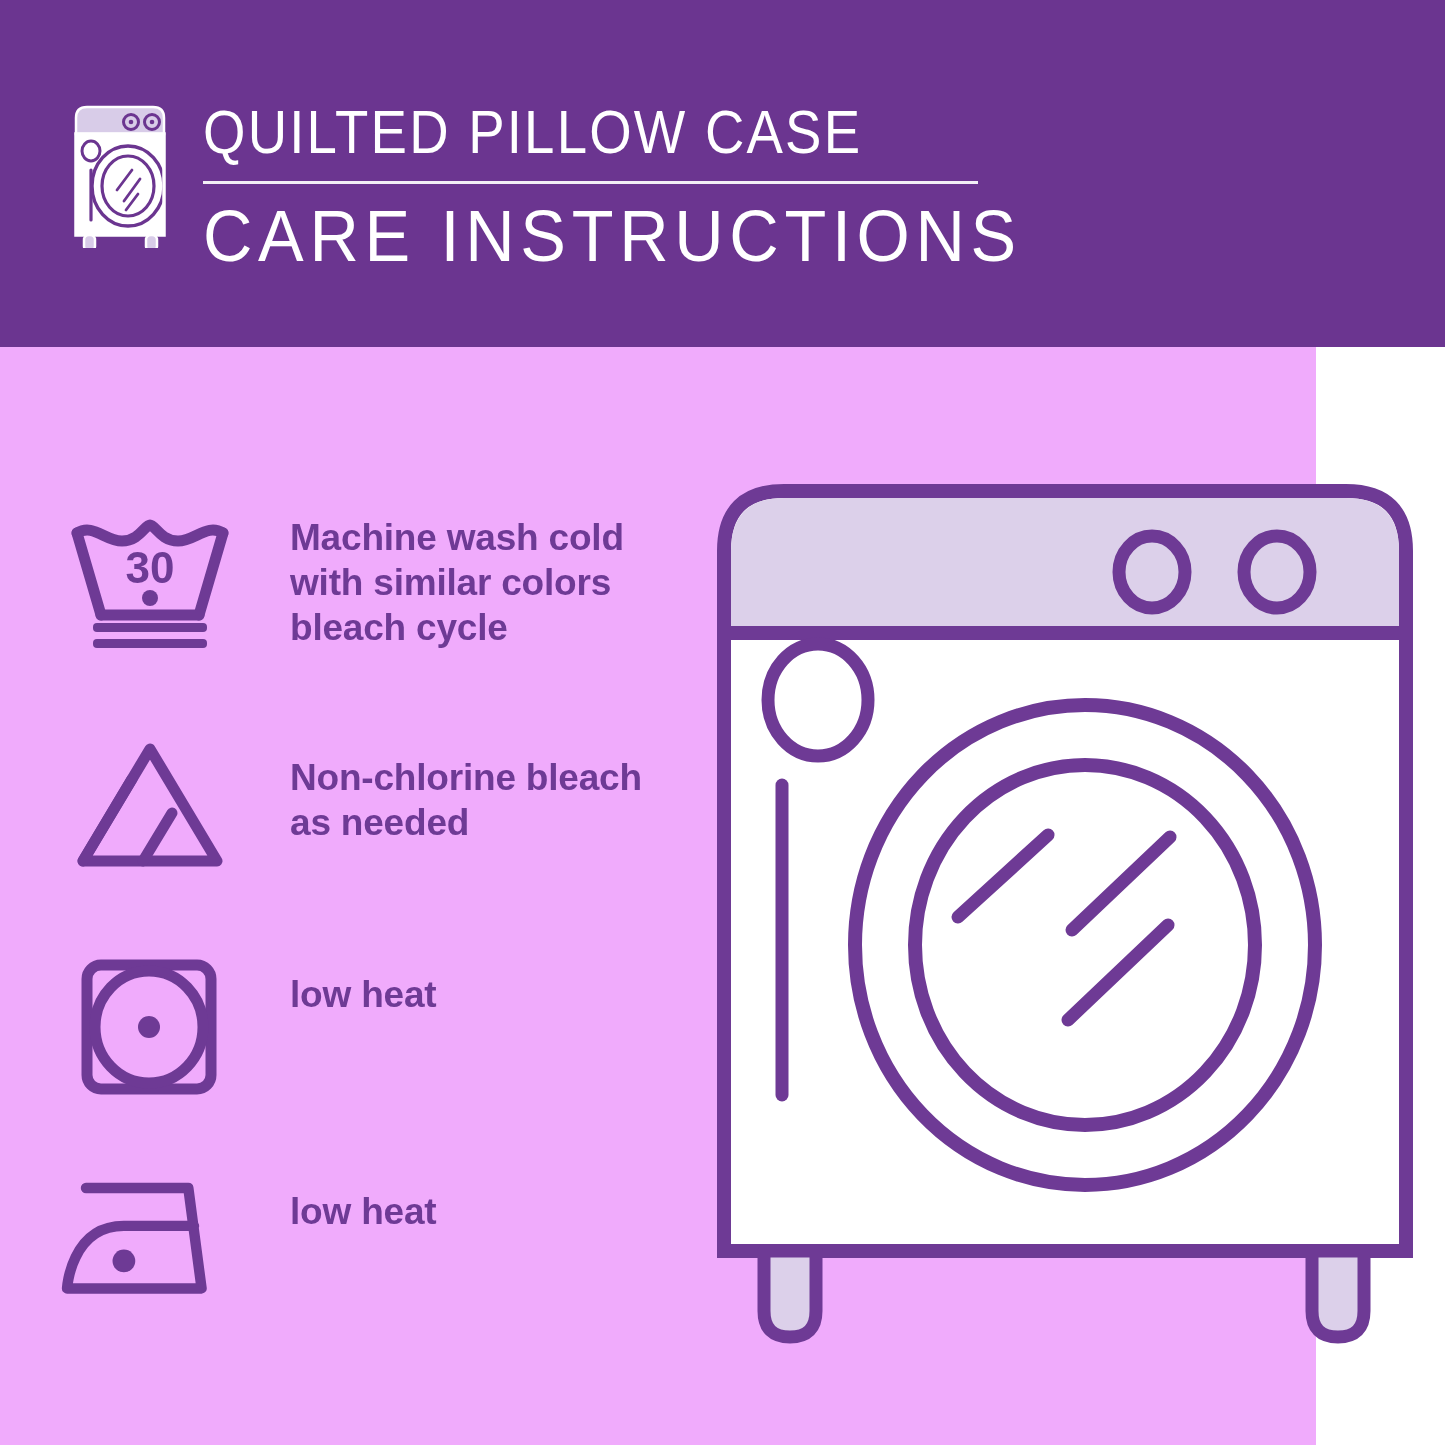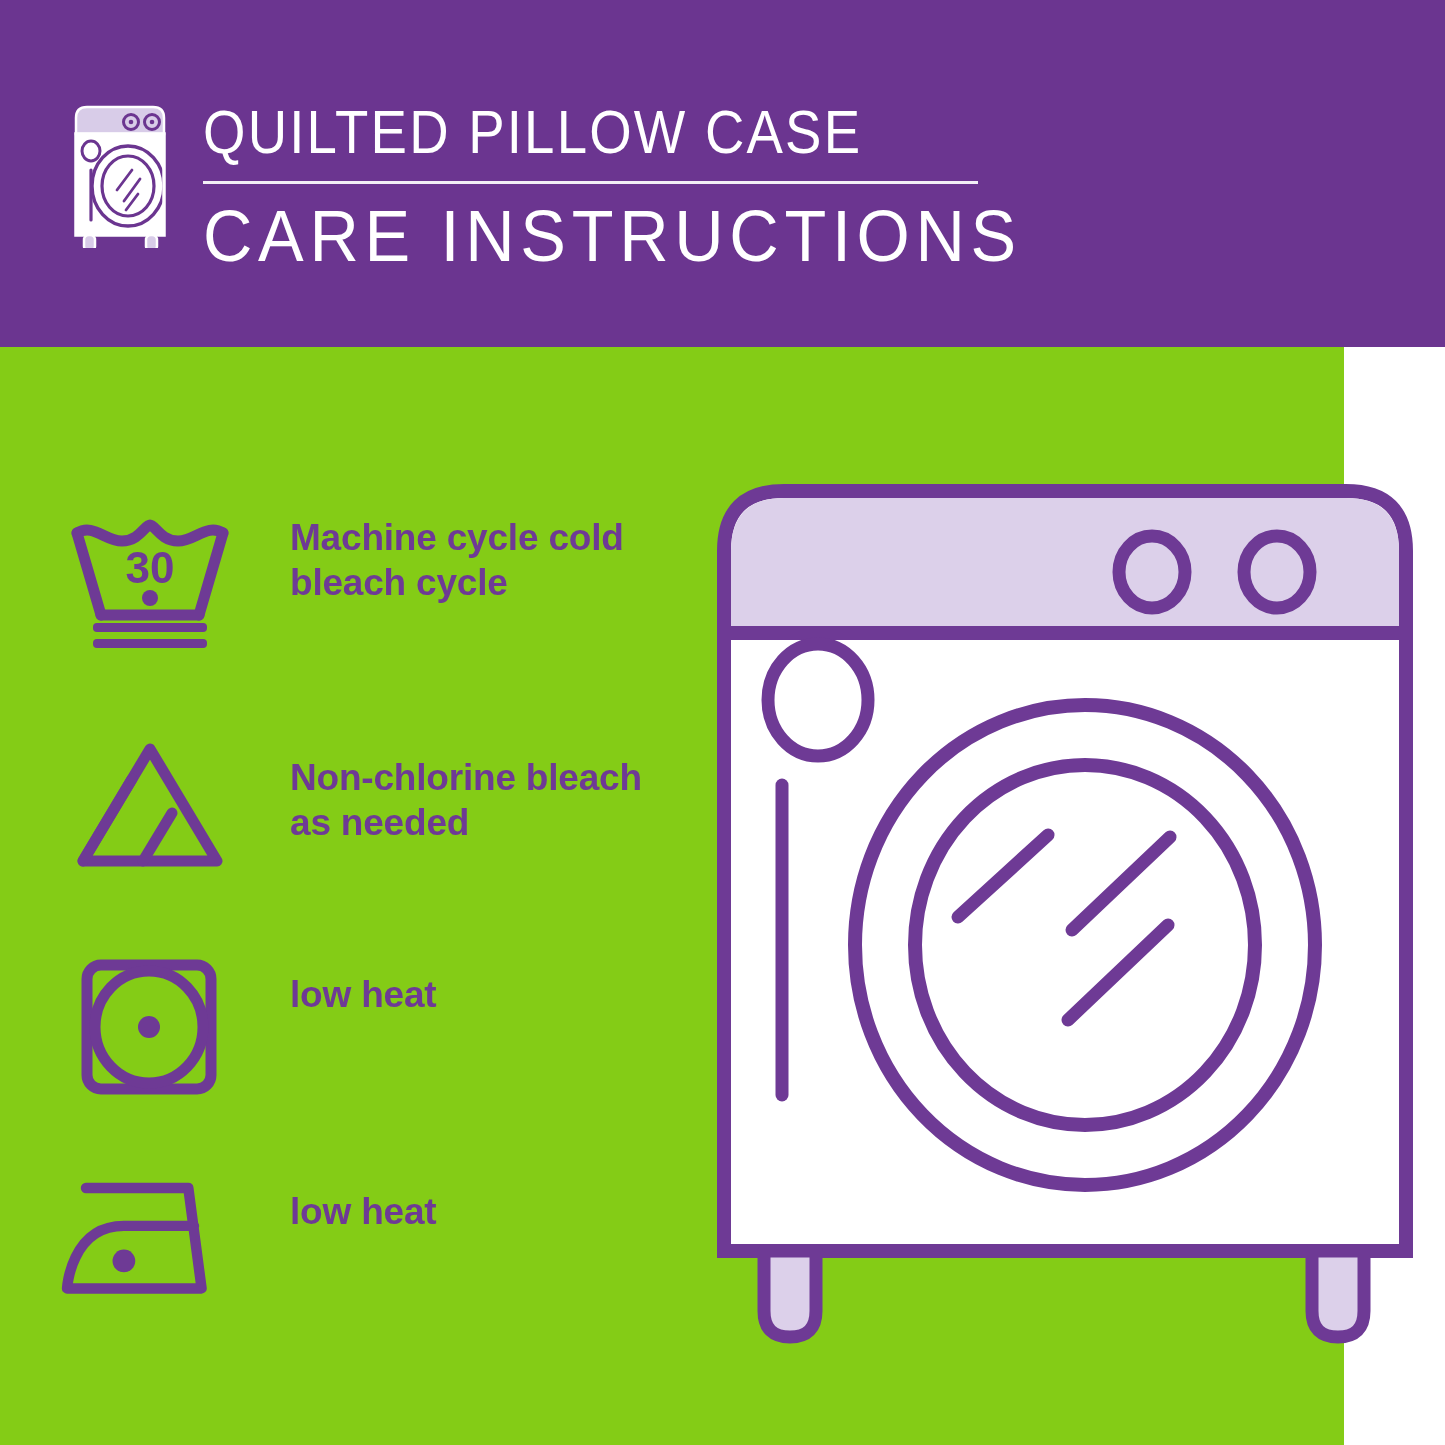--- a/index.html
+++ b/index.html
@@ -3,21 +3,21 @@
 <meta charset="utf-8">
 <style>
   html,body{margin:0;padding:0;}
   body{
     width:1445px;height:1445px;
     background:#ffffff;
     font-family:"Liberation Sans", sans-serif;
     overflow:hidden;
     position:relative;
   }
-  #page{position:relative;width:1316px;height:1445px;background:#84cc16;padding-left:28px;}
+  #page{position:relative;width:1316px;height:1445px;background:#f0abfc;}
 
   
   .header{
     position:absolute;left:0;top:0;width:1445px;height:347px;
     background:#6B3590;
   }
   .header-icon{
     position:absolute;left:62px;top:98px;width:130px;height:150px;
   }
   .header-text{
@@ -146,21 +146,22 @@
           <line x1="12" y1="18" x2="36" y2="100" stroke="#6E3A95" stroke-width="11" stroke-linecap="round"></line>
           <line x1="158" y1="18" x2="134" y2="100" stroke="#6E3A95" stroke-width="11" stroke-linecap="round"></line>
           <line x1="36" y1="100" x2="134" y2="100" stroke="#6E3A95" stroke-width="11" stroke-linecap="round"></line>
           <text x="85" y="68" font-family="Liberation Sans, sans-serif" font-size="44" font-weight="700" fill="#6E3A95" text-anchor="middle">30</text>
           <circle cx="85" cy="83" r="8" fill="#6E3A95"></circle>
           <rect x="28" y="108" width="114" height="9" rx="4" fill="#6E3A95"></rect>
           <rect x="28" y="124" width="114" height="9" rx="4" fill="#6E3A95"></rect>
         </svg>
       </div>
       <div class="txt">
-        <div>Machine cycle cold</div>
+        <div>Machine wash cold</div>
+        <div>with similar colors</div>
         <div>bleach cycle</div>
       </div>
     </div>
 
     <div class="care-row r2">
       <div class="sym">
         <svg viewBox="0 0 170 150" width="170" height="150">
           <path d="M85 12 L 152 124 L 18 124 Z" fill="none" stroke="#6E3A95" stroke-width="11" stroke-linejoin="round"></path>
           <line x1="67" y1="42" x2="18" y2="124" stroke="#6E3A95" stroke-width="11" stroke-linecap="round"></line>
           <line x1="107" y1="76" x2="78" y2="124" stroke="#6E3A95" stroke-width="11" stroke-linecap="round"></line>

